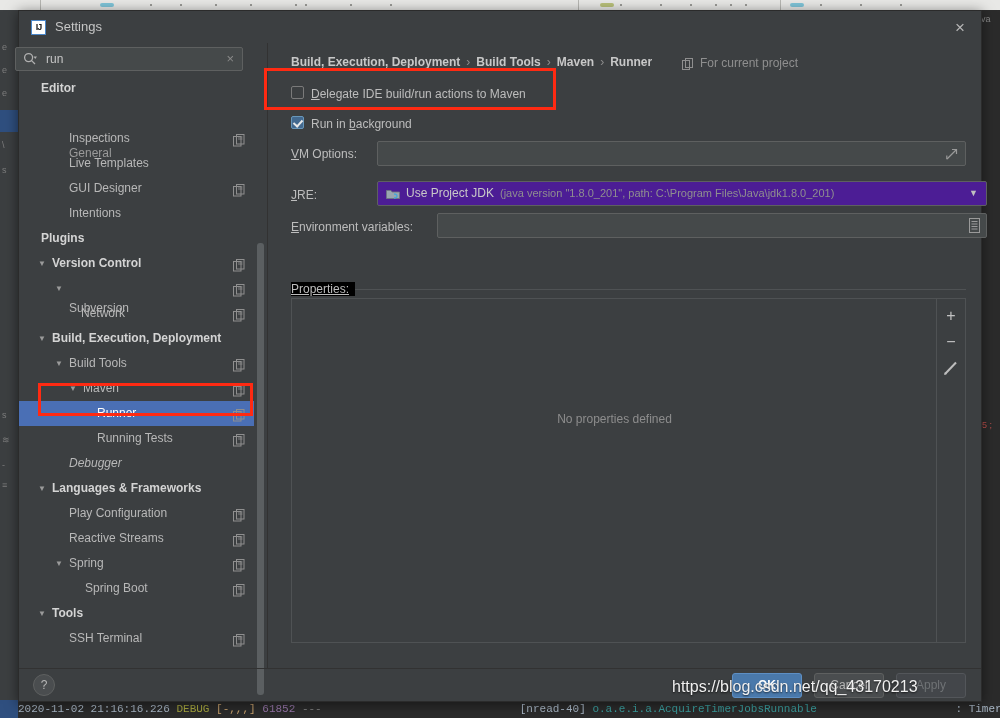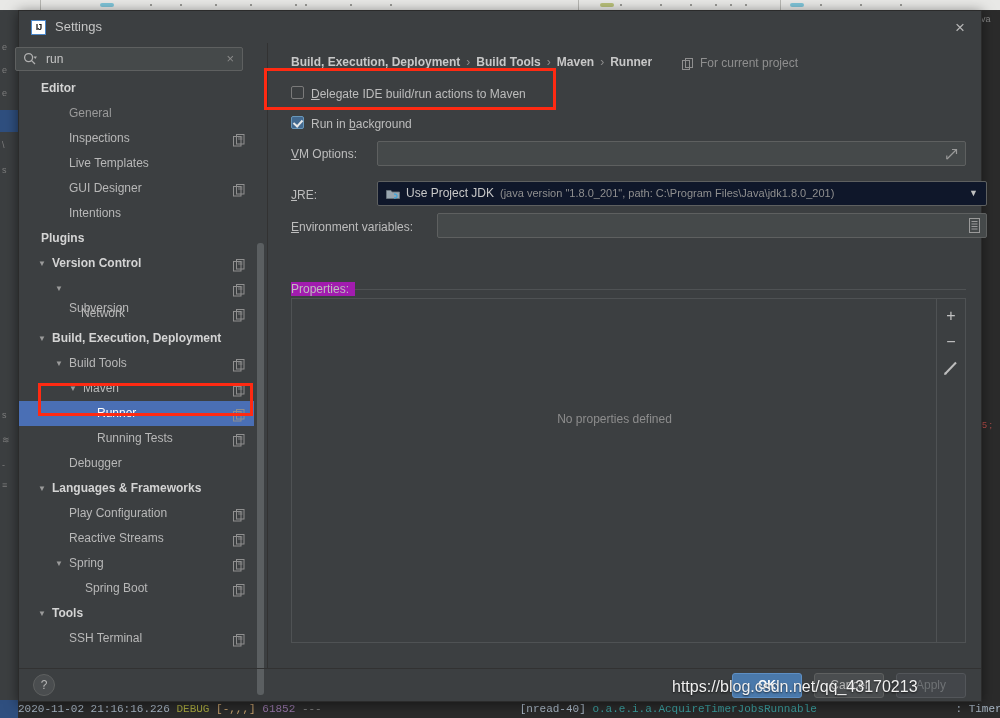--- a/index.html
+++ b/index.html
@@ -73,21 +73,21 @@
   #tree{position:absolute;left:0;top:33px;width:235px;height:590px;overflow:hidden;}
   .tree-row{position:relative;height:25px;line-height:25px;font-size:12px;white-space:nowrap;}
   .tree-row .twisty{
     position:absolute;top:0;width:12px;text-align:center;color:#9a9a9a;font-size:8px;
   }
   .tree-row .label{position:absolute;top:0;color:#b8b8b8;}
   .tree-row.group .label{font-weight:bold;color:#d4d4d4;}
   .tree-row .copy-icon{position:absolute;right:9px;top:5px;width:12px;height:13px;}
   .tree-row.selected{background:#4a6fb5;}
   .tree-row.selected .label{color:#ffffff;}
-  .tree-row.faded .label{color:#9a9a9a;}
+  .tree-row.faded .label{color:#9a9a9a;margin-top:40px;}
 
   #tree-scrollbar{
     position:absolute;left:238px;top:200px;width:7px;height:452px;
     background:#5b5f61;border-radius:3px;
   }
   #tree-divider{position:absolute;left:248px;top:32px;width:1px;height:625px;background:#323232;}
 
   
   #right-pane{position:absolute;left:252px;top:32px;width:710px;height:625px;}
   #breadcrumb{position:absolute;left:20px;top:12px;font-size:12px;white-space:nowrap;}
@@ -114,26 +114,26 @@
   .chk-label{position:absolute;left:20px;top:0;color:#bdbdbd;white-space:nowrap;}
   .mn{text-decoration:underline;}
 
   .field-label{position:absolute;font-size:12px;color:#bdbdbd;white-space:nowrap;}
   .text-input{
     position:absolute;box-sizing:border-box;height:25px;
     background:#45494a;border:1px solid #5e6060;border-radius:2px;
   }
   .combo-input{
     position:absolute;box-sizing:border-box;height:25px;
-    background:#0f172a;border:1px solid #5e6060;border-radius:2px;
+    background:#4c1d95;border:1px solid #5e6060;border-radius:2px;
     font-size:12px;line-height:23px;white-space:nowrap;overflow:hidden;
   }
   .expand-icon{position:absolute;right:7px;top:6px;width:12px;height:12px;color:#9a9a9a;font-size:11px;}
 
-  #props-legend{position:absolute;left:20px;top:239px;font-size:12px;color:#bdbdbd;background:#a21caf;padding-right:6px;z-index:2;}
+  #props-legend{position:absolute;left:20px;top:239px;font-size:12px;color:#bdbdbd;background:#000000;padding-right:6px;z-index:2;text-decoration:underline;}
   #props-rule{position:absolute;left:20px;top:246px;width:675px;height:1px;background:#4f5254;}
 
   #props-panel{
     position:absolute;left:20px;top:255px;width:675px;height:345px;box-sizing:border-box;
     background:#3c3f41;border:1px solid #4f5254;
   }
   #props-empty{
     position:absolute;left:0;right:28px;top:113px;text-align:center;
     color:#8d8d8d;font-size:12px;
   }
@@ -340,21 +340,21 @@
         <div class="tree-row">
           <span class="label" style="left: 78px;">Running Tests</span>
           <span class="copy-icon"><svg viewBox="0 0 12 13">
               <rect x="0.5" y="2.5" width="7.5" height="9.5" fill="none" stroke="#8f8f8f" stroke-width="1"></rect>
               <rect x="3.5" y="0.5" width="7.5" height="9.5" fill="none" stroke="#8f8f8f" stroke-width="1"></rect>
               <line x1="5" y1="3" x2="9.5" y2="3" stroke="#8f8f8f" stroke-width="0.8"></line>
               <line x1="5" y1="5" x2="9.5" y2="5" stroke="#8f8f8f" stroke-width="0.8"></line>
             </svg></span>
         </div>
         <div class="tree-row">
-          <span class="label" style="left: 50px;">Debugger</span>
+          <span class="label" style="left: 50px; font-style: italic;">Debugger</span>
         </div>
         <div class="tree-row group">
           <span class="twisty" style="left: 17px;">▼</span>
           <span class="label" style="left: 33px;">Languages &amp; Frameworks</span>
         </div>
         <div class="tree-row">
           <span class="label" style="left: 50px;">Play Configuration</span>
           <span class="copy-icon"><svg viewBox="0 0 12 13">
               <rect x="0.5" y="2.5" width="7.5" height="9.5" fill="none" stroke="#8f8f8f" stroke-width="1"></rect>
               <rect x="3.5" y="0.5" width="7.5" height="9.5" fill="none" stroke="#8f8f8f" stroke-width="1"></rect>

